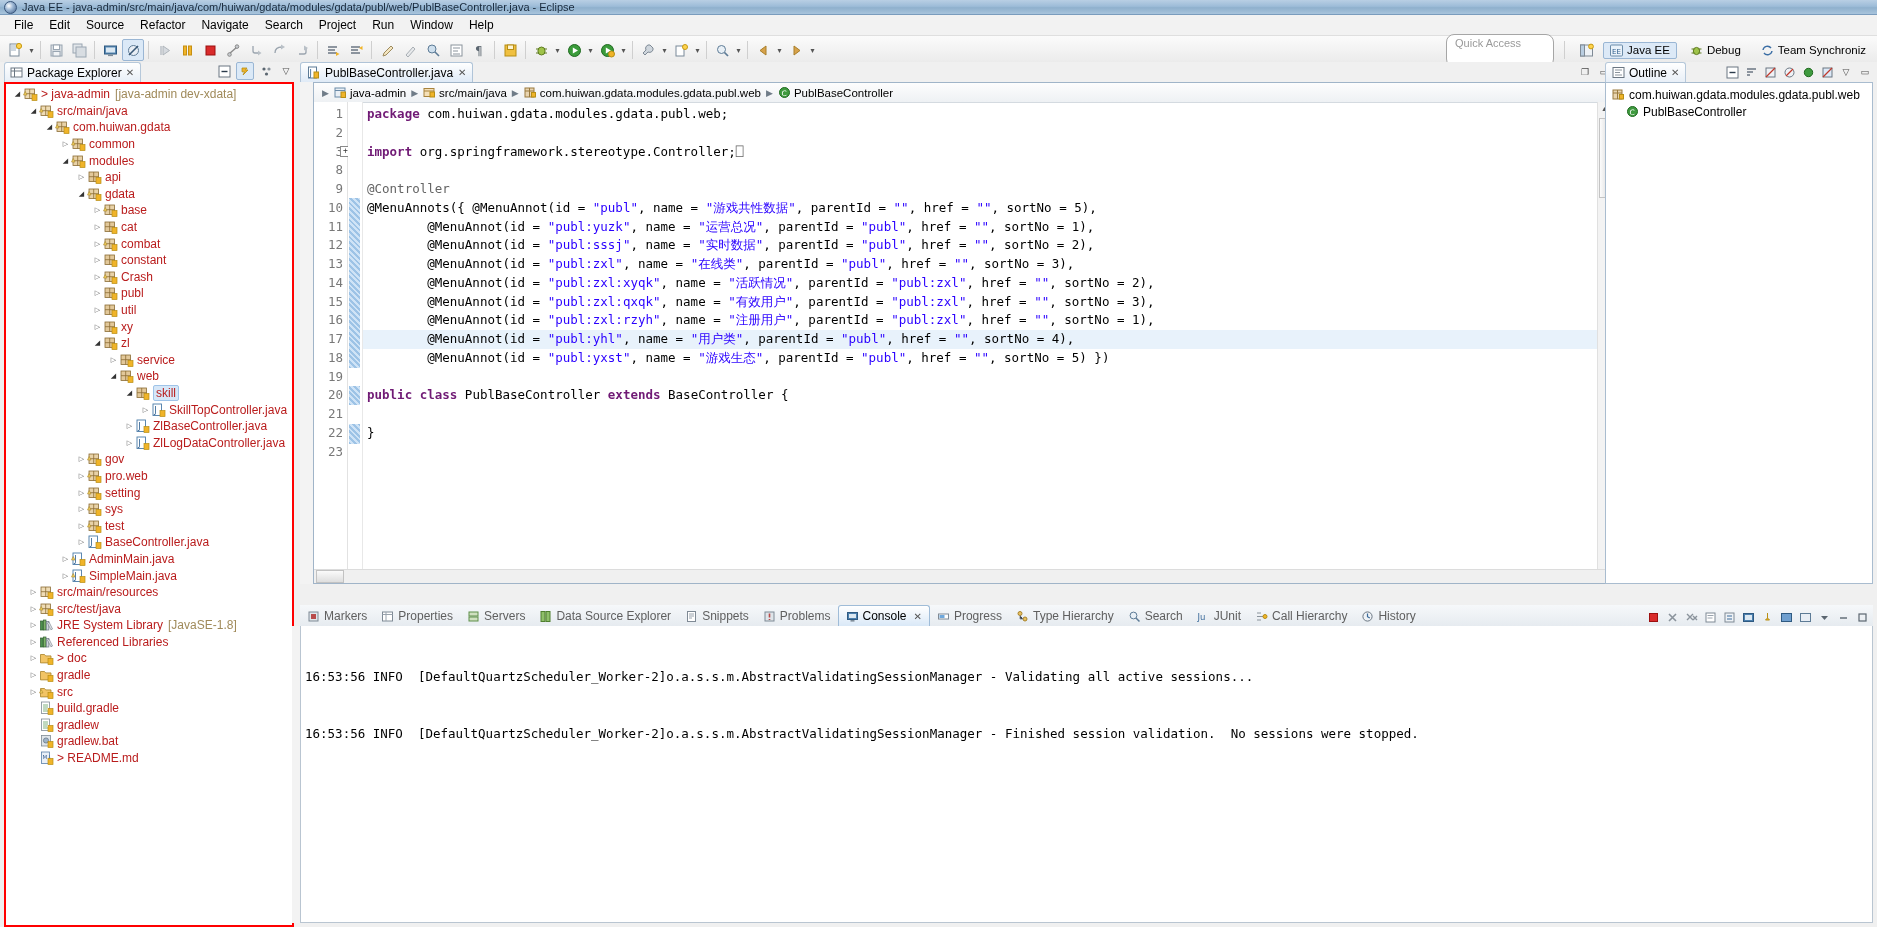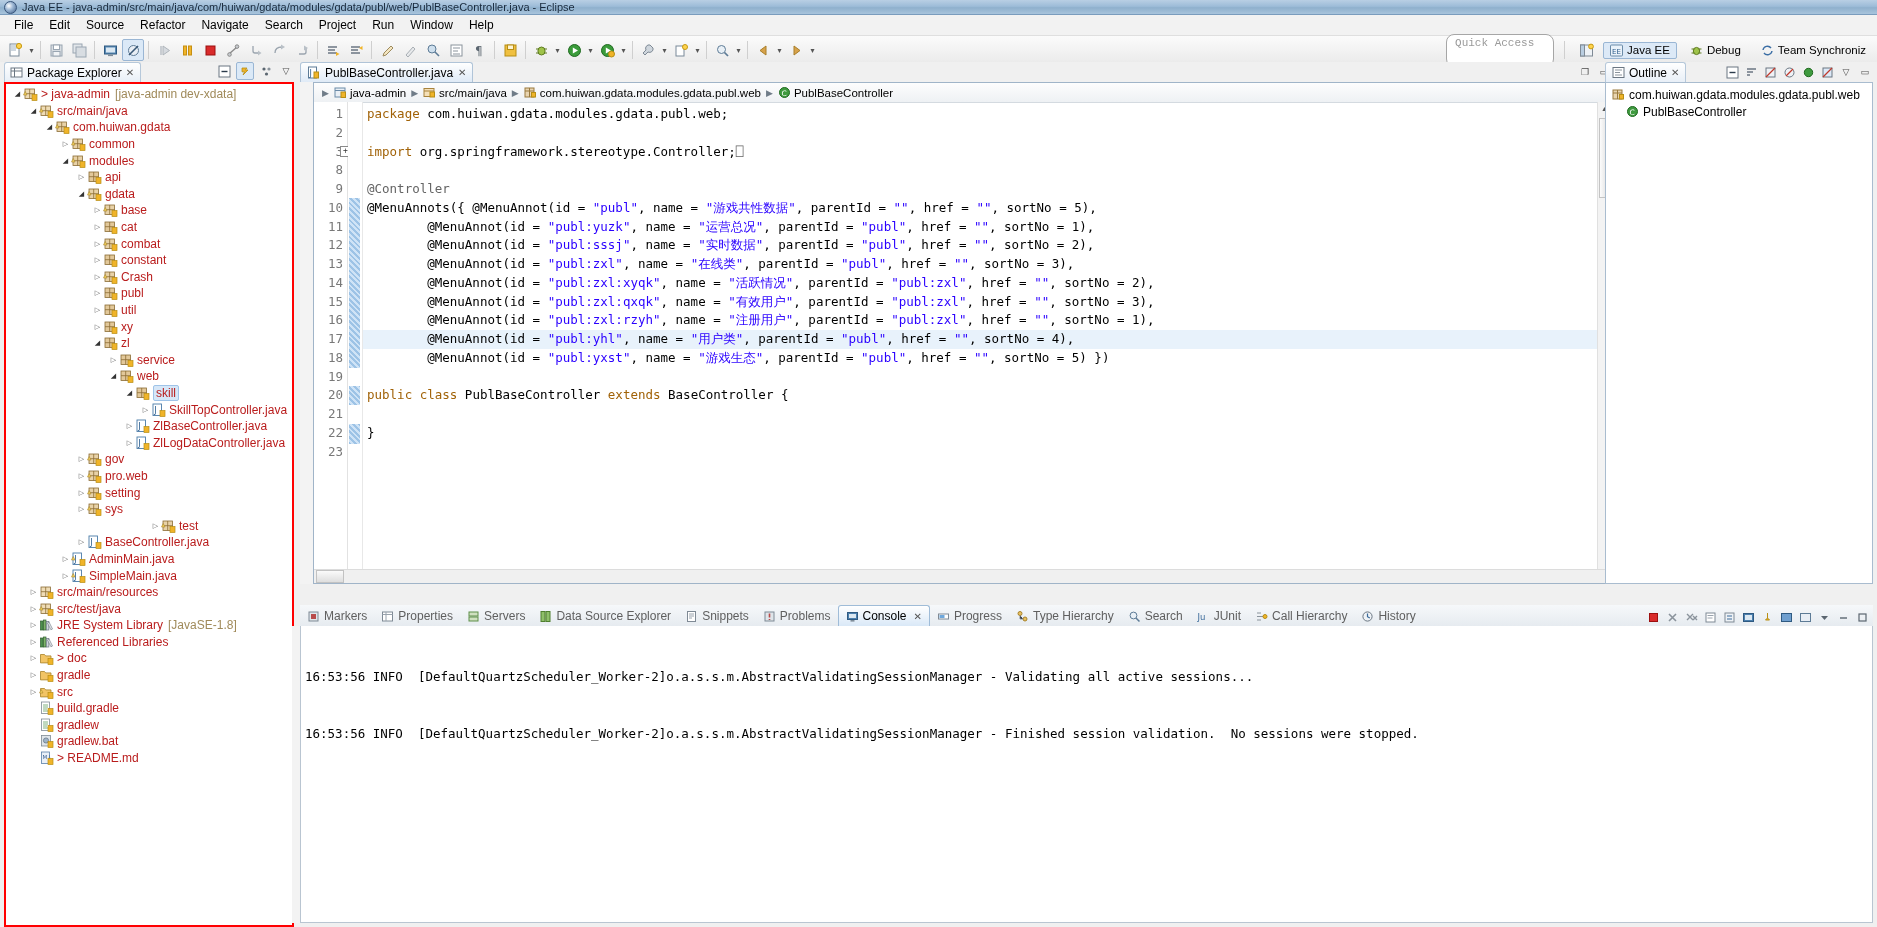--- a/index.html
+++ b/index.html
@@ -44,21 +44,21 @@
   .tb.framed{border:1px solid #9ab6d4;background:#dbe9f7;}
   .tb svg{display:block;}
   .tb-sep{width:1px;height:18px;background:#cfcfcf;margin:0 3px;}
   .tb-caret{width:9px;height:20px;display:flex;align-items:center;justify-content:center;
             font-size:8px;color:#555;}
   .quick-access{
     margin-left:auto;display:flex;align-items:center;gap:6px;
   }
   .qa-box{
     width:108px;height:33px;border:1px solid #a6a6a6;border-radius:8px;background:#fff;
-    font-size:11px;color:#9a9a9a;line-height:17px;padding:0 8px;box-sizing:border-box;font-family:Liberation Mono, monospace;
+    font-size:11px;color:#9a9a9a;line-height:17px;padding:0 8px;box-sizing:border-box;
   }
   .persp{
     display:flex;align-items:center;gap:4px;padding:1px 6px;font-size:11.5px;
     border:1px solid transparent;white-space:nowrap;
   }
   .persp.active{background:#dce9f7;border:1px solid #9ab6d4;border-radius:2px;}
   .persp-sep{width:1px;height:18px;background:#cfcfcf;margin:0 4px;}
 
   
   .body-area{position:absolute;left:0;top:62px;right:0;bottom:0;background:#f0f0f0;}
@@ -128,21 +128,21 @@
         background:#fff;font-size:8px;line-height:7px;text-align:center;color:#333;}
   .annobar{width:14px;flex:0 0 auto;background:#fff;position:relative;border-right:1px solid #e8e8e8;}
   .anno-mark{position:absolute;left:1px;width:11px;
      background:repeating-linear-gradient(45deg,#9dc3e6 0 2px,#cfe3f6 2px 4px);}
   .code{
     flex:1 1 auto;font-family:"DejaVu Sans Mono",monospace;font-size:12.5px;
     padding-top:3px;white-space:pre;overflow:hidden;position:relative;
   }
   .cline{height:18.75px;line-height:18.75px;padding-left:4px;}
   .cline.hl{background:#e8f2fb;}
-  .kw{color:#a16207;font-weight:normal;margin-top:48px;}
+  .kw{color:#701a75;font-weight:bold;margin-top:48px;}
   .str{color:#2a00ff;}
   .anno{color:#646464;}
   .plain{color:#000;}
   .hscroll{
     position:absolute;left:0;right:0;bottom:0;height:13px;
     background:#f0f0f0;border-top:1px solid #dcdcdc;display:flex;align-items:center;
   }
   .hscroll .thumbbox{width:26px;height:11px;margin-left:2px;
     background:linear-gradient(to bottom,#fafafa,#dedede);border:1px solid #c2c2c2;}
   .vscroll{
@@ -781,21 +781,21 @@
               <span class="ticon">
                 <svg class="ic-pkg" viewBox="0 0 15 14">
                   <rect x="2" y="2" width="9.5" height="9.5" fill="#e8d2a8" stroke="#8a6b34" stroke-width="0.8"></rect>
                   <path d="M2 6.7h9.5M6.7 2v9.5" stroke="#8a6b34" stroke-width="0.8"></path>
                   <rect x="9" y="7.5" width="5" height="6" fill="#f0b429" stroke="#b78e14" stroke-width="0.7"></rect>
                   <path d="M0.5 8 L4 8 L2.2 4.5 Z" fill="#f4d35e" stroke="#a8832a" stroke-width="0.6"></path>
                 </svg>
               </span>
               <span class="tlabel">sys</span>
             </div>
-            <div class="trow" style="padding-left: 112px; margin-left: 32px;">
+            <div class="trow" style="padding-left: 70px;">
               <span class="arrow">▷</span>
               <span class="ticon">
                 <svg class="ic-pkg" viewBox="0 0 15 14">
                   <rect x="2" y="2" width="9.5" height="9.5" fill="#e8d2a8" stroke="#8a6b34" stroke-width="0.8"></rect>
                   <path d="M2 6.7h9.5M6.7 2v9.5" stroke="#8a6b34" stroke-width="0.8"></path>
                   <rect x="9" y="7.5" width="5" height="6" fill="#f0b429" stroke="#b78e14" stroke-width="0.7"></rect>
                   <path d="M0.5 8 L4 8 L2.2 4.5 Z" fill="#f4d35e" stroke="#a8832a" stroke-width="0.6"></path>
                 </svg>
               </span>
               <span class="tlabel">test</span>

